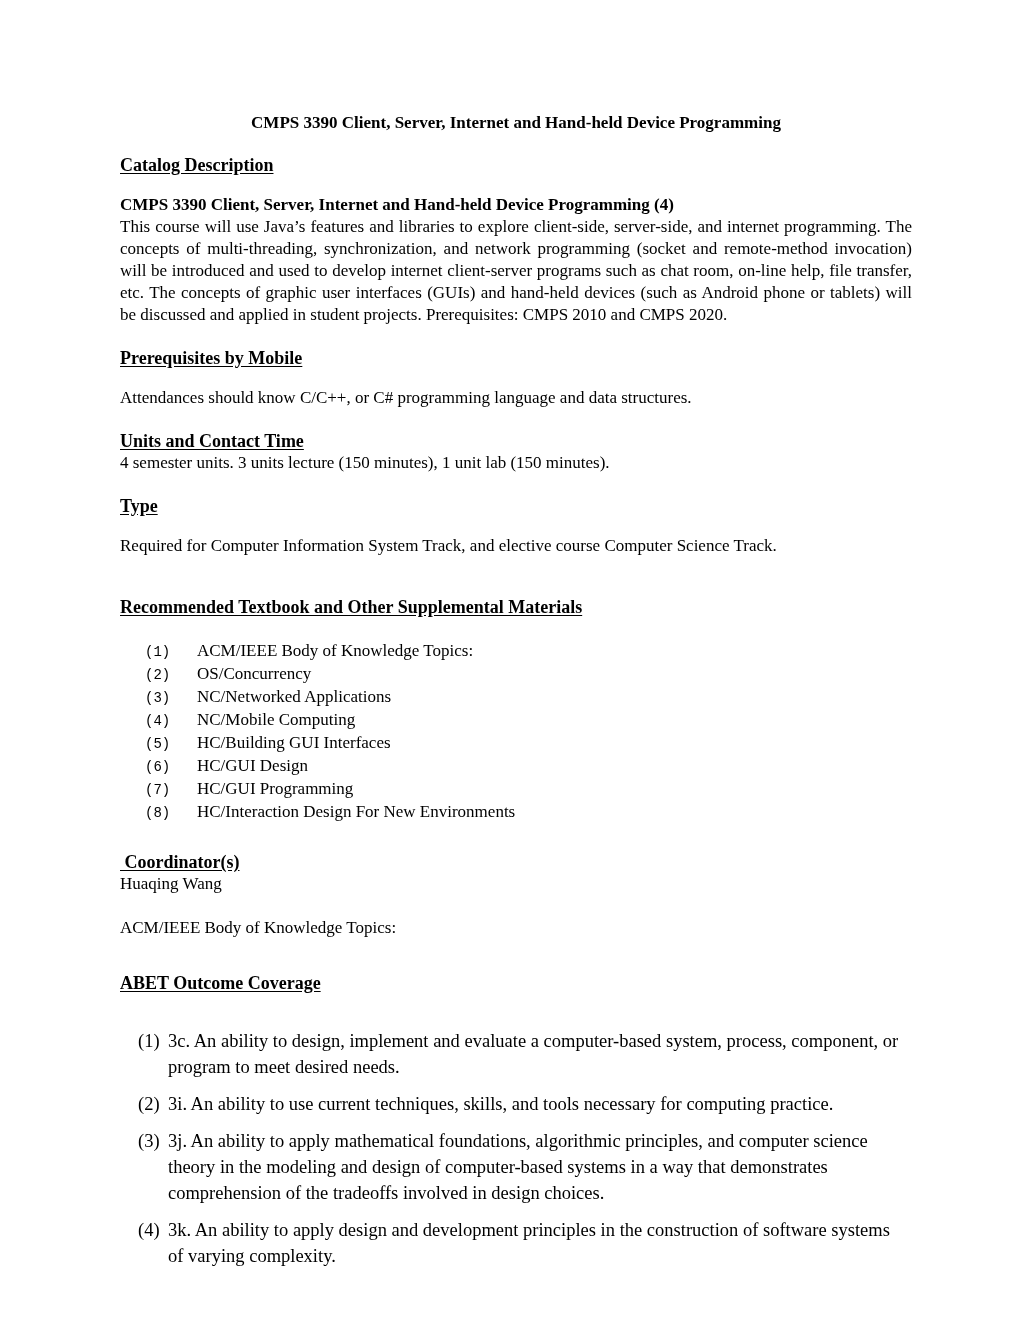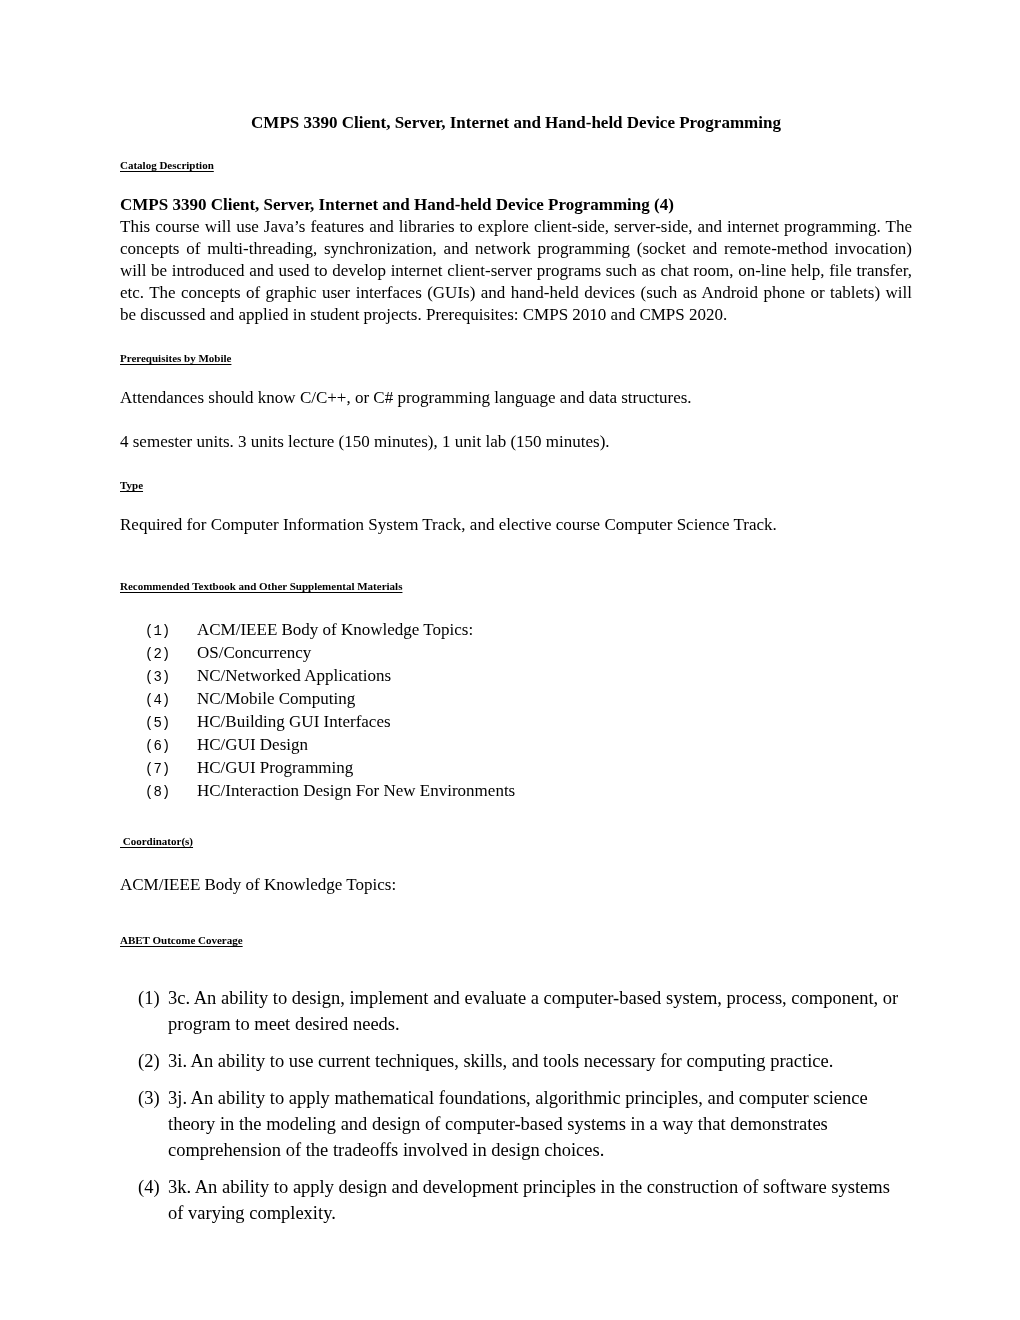--- a/index.html
+++ b/index.html
@@ -40,21 +40,21 @@
     margin: 0 0 0 0;
   }
 
   .spacer-18 { height: 18px; }
   .spacer-22 { height: 22px; }
   .spacer-28 { height: 28px; }
   .spacer-34 { height: 34px; }
 
   .section-head {
     font-weight: bold;
-    font-size: 11px;
+    font-size: 18px;
     line-height: 21px;
     text-decoration: underline;
     text-underline-offset: 2px;
     margin: 0;
     display: inline-block;
     white-space: pre;
   }
   .head-row { margin: 0; }
 
   .course-line {
@@ -150,20 +150,23 @@
     <div class="head-row">
       <span class="section-head">Prerequisites by Mobile</span>
     </div>
 
     <div class="spacer-18"></div>
 
     <div class="body-text">Attendances should know C/C++, or C# programming language and data structures.</div>
 
     <div class="spacer-22"></div>
 
+    <div class="head-row">
+      <span class="section-head">Units and Contact Time</span>
+    </div>
 
     <div class="body-text">4 semester units. 3 units lecture (150 minutes), 1 unit lab (150 minutes).</div>
 
     <div class="spacer-22"></div>
 
     <div class="head-row">
       <span class="section-head">Type</span>
     </div>
 
     <div class="spacer-18"></div>
@@ -215,20 +218,21 @@
         <span class="topic-text">HC/Interaction Design For New Environments</span>
       </li>
     </ul>
 
     <div class="spacer-28"></div>
 
     <div class="head-row">
       <span class="section-head"> Coordinator(s)</span>
     </div>
 
+    <div class="body-text">Huaqing Wang</div>
 
     <div class="spacer-22"></div>
 
 
     <div class="body-text">ACM/IEEE Body of Knowledge Topics:</div>
 
     <div class="spacer-34"></div>
 
     <div class="head-row">
       <span class="section-head">ABET Outcome Coverage</span>

